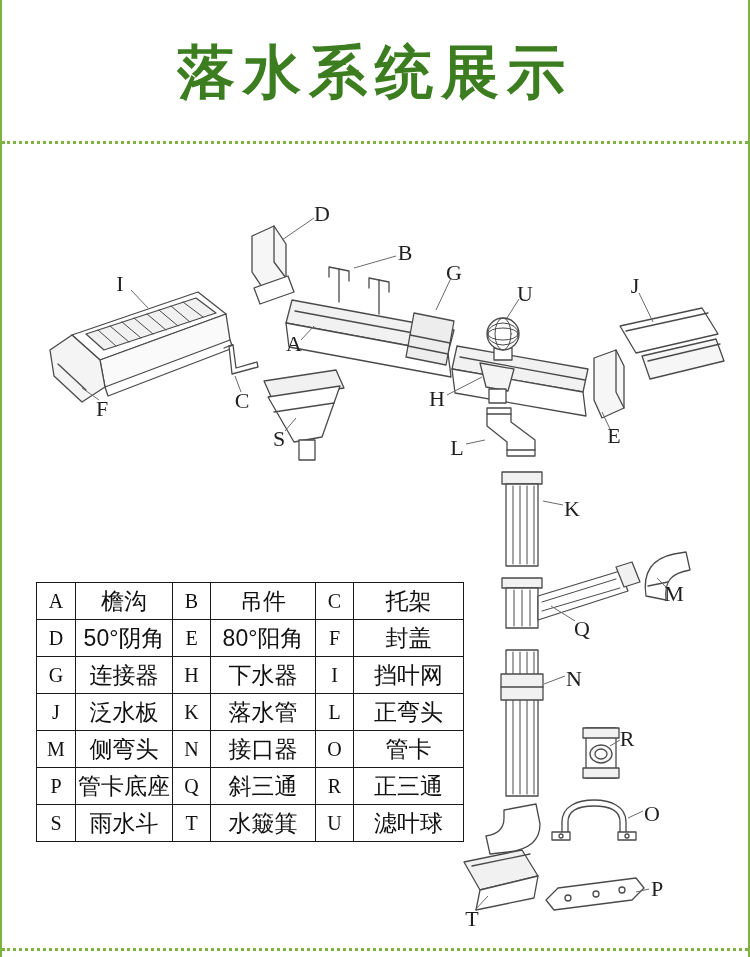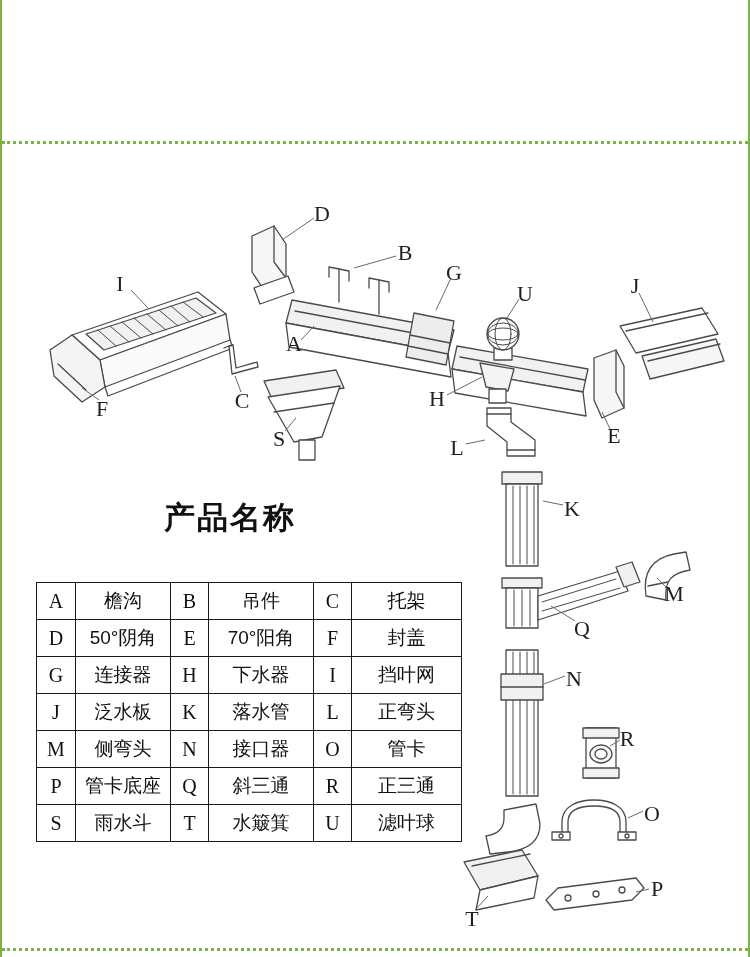--- a/index.html
+++ b/index.html
@@ -26,37 +26,38 @@
     position:absolute; left:162px; top:497px;
     font-size:31px; font-weight:bold; color:#111111; letter-spacing:2px;
   }
   table.parts-table {
     position:absolute; left:34px; top:582px;
     border-collapse:collapse; background:#ffffff;
     table-layout:fixed;
   }
   table.parts-table td {
     border:1.5px solid #1a1a1a; text-align:center; vertical-align:middle;
-    height:37px; font-size:19px; color:#111111; padding:0 2px;
+    height:37px; font-size:23px; color:#111111; padding:0 2px;
     overflow:hidden; white-space:nowrap;
   }
   table.parts-table td.code {
     font-family:"Liberation Serif", "DejaVu Serif", serif;
     font-size:20px;
   }
   .lbl {
     font-family:"Liberation Serif", "DejaVu Serif", serif;
     font-size:22px; fill:#1f1f1f; text-anchor:middle;
   }
 </style>
 </head>
 <body>
 
 <div class="page">
 
+  <h1 class="page-title">落水系统展示</h1>
   <div class="dotted-divider top"></div>
   <div class="dotted-divider bottom"></div>
 
   <svg class="diagram-svg" width="750" height="800" viewBox="0 0 750 800">
     <g stroke="#4a4a4a" stroke-width="1.3" fill="#ffffff" stroke-linejoin="round" stroke-linecap="round">
 
       <g>
         <polygon points="70,185 196,142 224,164 98,210" fill="#ffffff"></polygon>
         <polygon points="84,184 194,148 214,163 102,200" fill="#f1f1f1"></polygon>
         <g stroke-width="1">
@@ -268,21 +269,20 @@
       <text class="lbl" x="672" y="451">M</text>
       <text class="lbl" x="580" y="486">Q</text>
       <text class="lbl" x="572" y="536">N</text>
       <text class="lbl" x="625" y="596">R</text>
       <text class="lbl" x="650" y="671">O</text>
       <text class="lbl" x="655" y="746">P</text>
       <text class="lbl" x="470" y="776">T</text>
     </g>
   </svg>
 
-  <div class="section-title">产品名称</div>
 
   <table class="parts-table">
     <colgroup>
       <col style="width:39px">
         <col style="width:95px">
       <col style="width:38px">
         <col style="width:105px">
       <col style="width:38px">
         <col style="width:110px">
     </colgroup>
@@ -292,21 +292,21 @@
         <td>檐沟</td>
         <td class="code">B</td>
         <td>吊件</td>
         <td class="code">C</td>
         <td>托架</td>
       </tr>
       <tr>
         <td class="code">D</td>
         <td>50°阴角</td>
         <td class="code">E</td>
-        <td>70°阳角</td>
+        <td>80°阳角</td>
         <td class="code">F</td>
         <td>封盖</td>
       </tr>
       <tr>
         <td class="code">G</td>
         <td>连接器</td>
         <td class="code">H</td>
         <td>下水器</td>
         <td class="code">I</td>
         <td>挡叶网</td>

